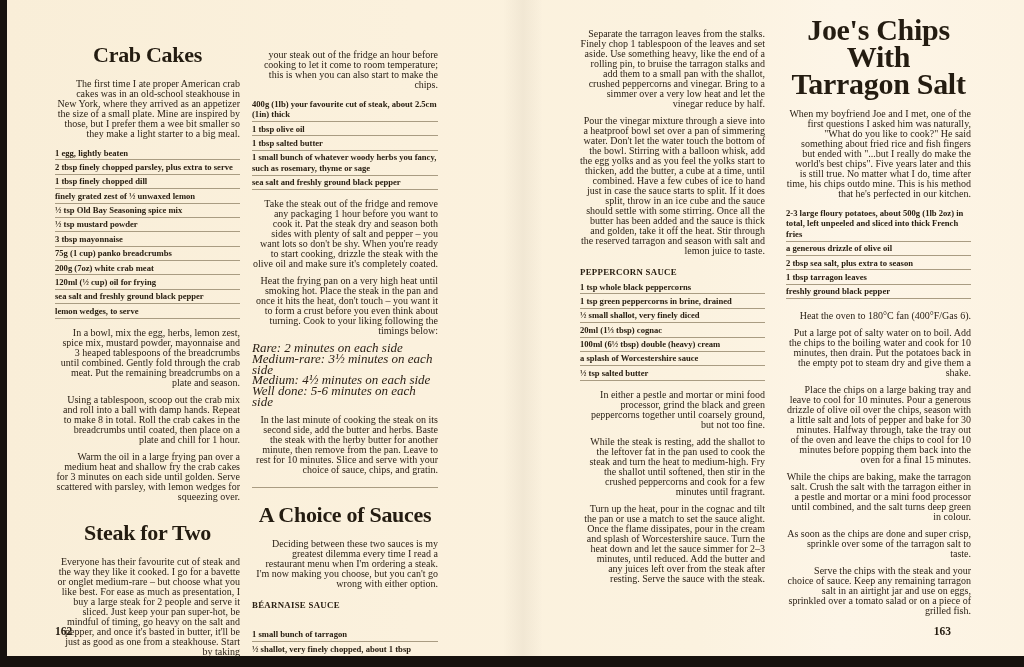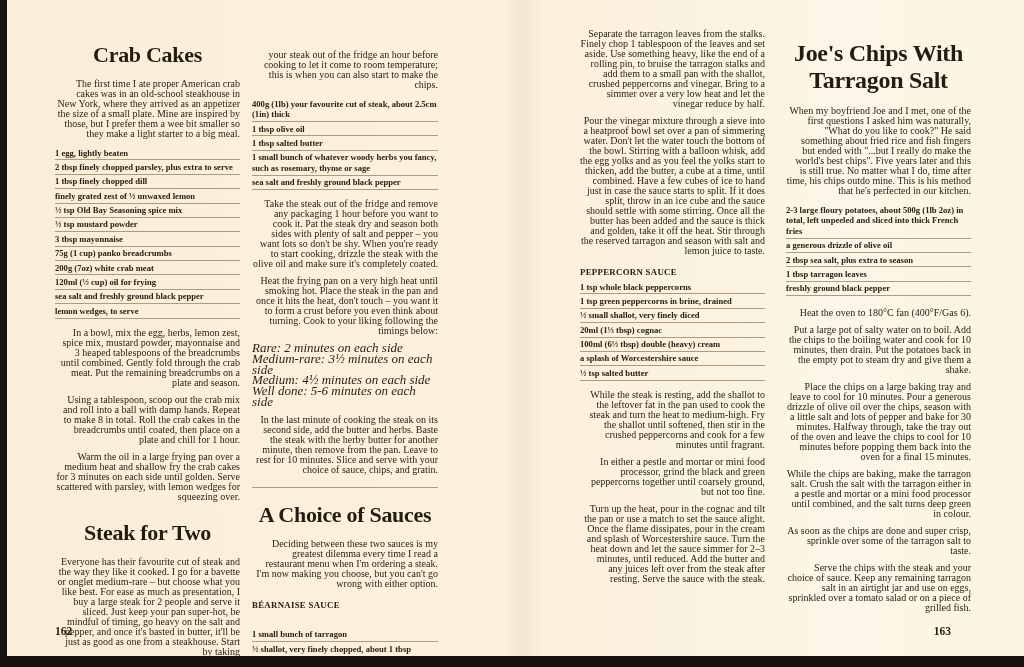--- a/index.html
+++ b/index.html
@@ -24,21 +24,21 @@
   .col3{left:573px;width:185px;}
   .col4{left:779px;width:185px;}
 
   .recipe-title{
     font-weight:bold;font-size:22px;line-height:25px;text-align:center;
     letter-spacing:-0.3px;color:#241c11;margin:0;
   }
   .t-crab{margin-top:26px;}
   .t-steak{margin-top:18px;}
   .t-sauces{margin-top:14px;}
-  .t-chips{margin-top:24px;font-size:24px;line-height:27px;}
+  .t-chips{font-size:30px;line-height:27px;}
 
   .para{
     font-size:10px;line-height:10px;margin:0 0 7px 0;text-align:right;
   }
   .intro{margin-top:12px;}
   .paras{margin-top:9px;}
   .ing-list{margin-top:7px;}
   .ing{
     font-weight:bold;font-size:8.6px;line-height:10.6px;
     padding:1.6px 0 1.2px 0;border-bottom:1px solid #a99c82;
@@ -135,22 +135,22 @@
     <div class="ing-list" style="margin-top:2px;">
         <div class="ing">1 tsp whole black peppercorns</div>
         <div class="ing">1 tsp green peppercorns in brine, drained</div>
         <div class="ing">½ small shallot, very finely diced</div>
         <div class="ing">20ml (1⅓ tbsp) cognac</div>
         <div class="ing">100ml (6½ tbsp) double (heavy) cream</div>
         <div class="ing">a splash of Worcestershire sauce</div>
         <div class="ing">½ tsp salted butter</div>
       </div>
     <div class="paras">
+        <div class="para">In either a pestle and mortar or mini food processor, grind the black and green peppercorns together until coarsely ground, but not too fine.</div>
         <div class="para">While the steak is resting, add the shallot to the leftover fat in the pan used to cook the steak and turn the heat to medium-high. Fry the shallot until softened, then stir in the crushed peppercorns and cook for a few minutes until fragrant.</div>
-        <div class="para">In either a pestle and mortar or mini food processor, grind the black and green peppercorns together until coarsely ground, but not too fine.</div>
         <div class="para">Turn up the heat, pour in the cognac and tilt the pan or use a match to set the sauce alight. Once the flame dissipates, pour in the cream and splash of Worcestershire sauce. Turn the heat down and let the sauce simmer for 2–3 minutes, until reduced. Add the butter and any juices left over from the steak after resting. Serve the sauce with the steak.</div>
       </div>
   </div>
 
   <div class="col col4">
     <h1 class="recipe-title t-chips"><span>Joe's Chips With</span><br><span>Tarragon Salt</span></h1>
     <p class="para intro">When my boyfriend Joe and I met, one of the first questions I asked him was naturally, "What do you like to cook?" He said something about fried rice and fish fingers but ended with "...but I really do make the world's best chips". Five years later and this is still true. No matter what I do, time after time, his chips outdo mine. This is his method that he's perfected in our kitchen.</p>
     <div class="ing-list">
         <div class="ing">2-3 large floury potatoes, about 500g (1lb 2oz) in total, left unpeeled and sliced into thick French fries</div>
         <div class="ing">a generous drizzle of olive oil</div>

